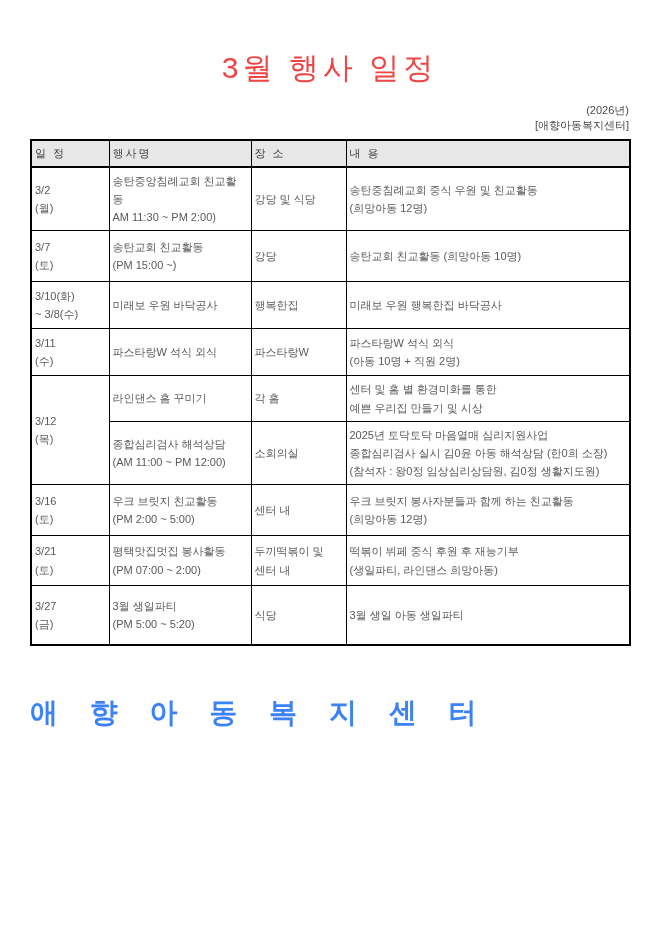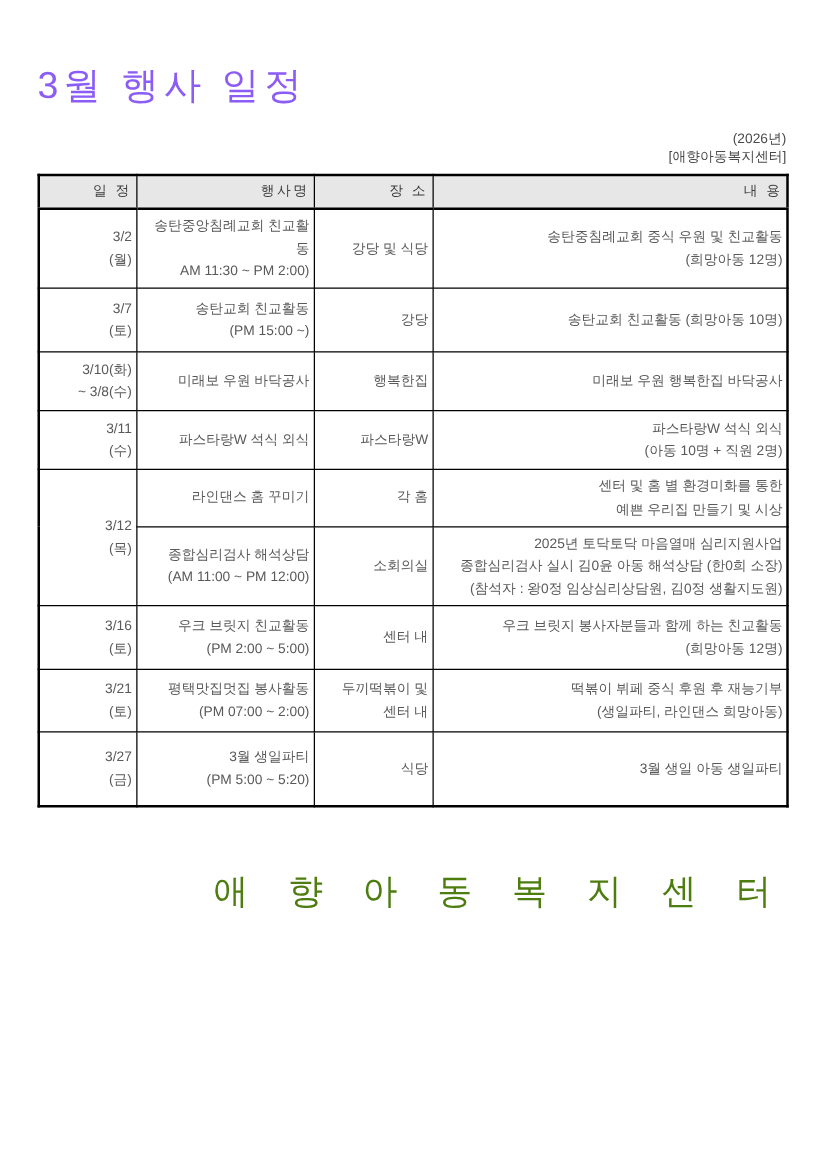--- a/index.html
+++ b/index.html
@@ -8,23 +8,24 @@
     width: 659px;
     height: 938px;
     font-family: "Liberation Sans", "DejaVu Sans", sans-serif;
     color: #595959;
     position: relative;
     overflow: hidden;
   }
   .page { padding: 0 30px; }
   .doc-title {
     margin-top: 48px;
+    text-align: center;
     font-size: 30px;
     letter-spacing: 4px;
-    color: #8b5cf6;
+    color: #ef4444;
     font-weight: 400;
   }
   .meta-row {
     margin-top: 14px;
     margin-bottom: 6px;
     display: flex;
     justify-content: space-between;
     align-items: flex-end;
     font-size: 11px;
     color: #4a4a4a;
@@ -37,21 +38,21 @@
     border: 2px solid #000000;
     font-size: 11px;
     color: #595959;
   }
   table.schedule col.c-date  { width: 78px; }
   table.schedule col.c-event { width: 142px; }
   table.schedule col.c-place { width: 95px; }
   table.schedule col.c-cont  { width: 284px; }
   table.schedule th, table.schedule td {
     border: 1px solid #000000;
-    text-align: right;
+    text-align: left;
     vertical-align: middle;
     padding: 4px 3px;
     white-space: pre-line;
     line-height: 1.65;
   }
   table.schedule thead th {
     background: #e7e7e7;
     font-weight: 400;
     color: #3d3d3d;
     height: 27px;
@@ -63,25 +64,25 @@
   tr.r2 td { height: 51px; }
   tr.r3 td { height: 47px; }
   tr.r4 td { height: 47px; }
   tr.r5a td { height: 43px; }
   tr.r5b td { height: 47px; }
   tr.r6 td { height: 51px; }
   tr.r7 td { height: 50px; }
   tr.r8 td { height: 59px; }
   .footer-name {
     margin-top: 48px;
-    text-align: right;
+    text-align: left;
     font-size: 28px;
     letter-spacing: 12px;
-    color: #4d7c0f;
-    font-weight: 400;
+    color: #3b82f6;
+    font-weight: 700;
   }
 </style>
 </head>
 <body>
 
 <div class="page">
 
   <div class="doc-title">3월 행사 일정</div>
 
   <div class="meta-row">

